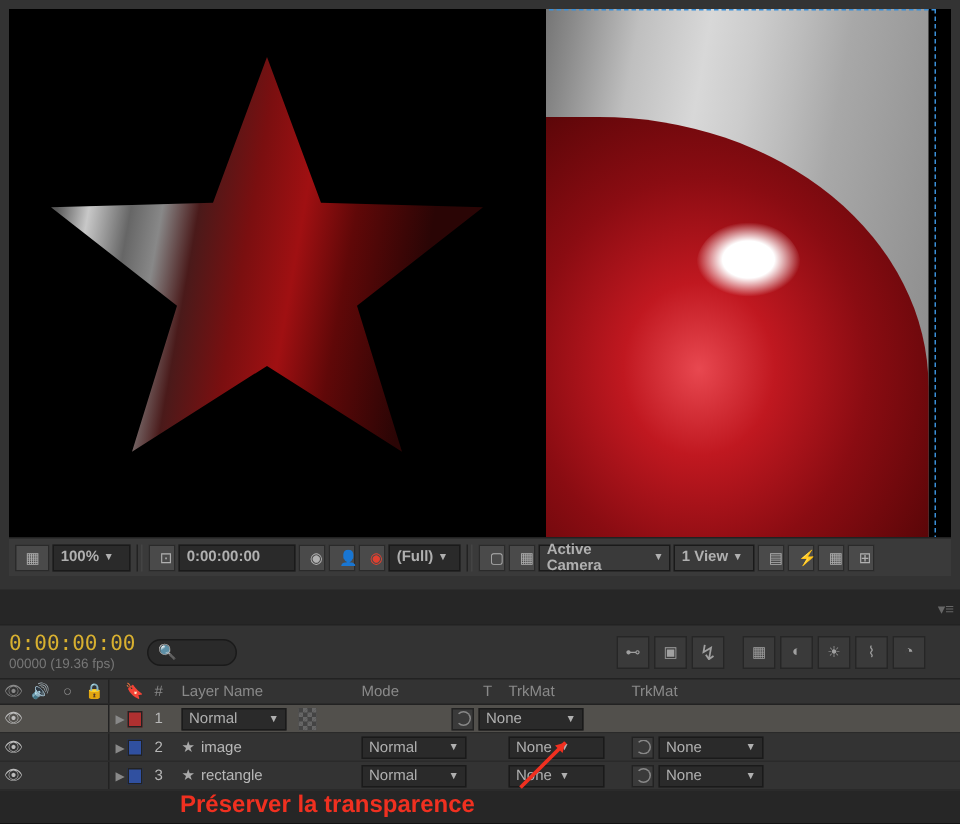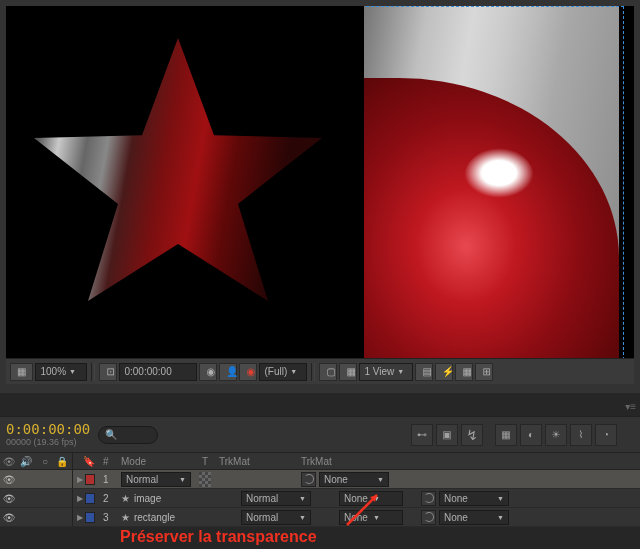--- a/index.html
+++ b/index.html
@@ -8,21 +8,21 @@
 .canvas{background:#000;height:352px;position:relative;overflow:hidden;}
 .star-img{position:absolute;left:22px;top:32px;width:300px;height:286px;}
 .star-clip{clip-path:polygon(50% 0%,62% 34%,98% 35%,70% 58%,80% 92%,50% 72%,20% 92%,30% 58%,2% 35%,38% 34%);width:100%;height:100%;background:linear-gradient(100deg,#3a3a3a 0%,#5a5a5a 8%,#c8c8c8 14%,#666 22%,#888 28%,#4a1a1a 35%,#7a0f10 45%,#a01012 55%,#600808 65%,#2a0505 80%);position:relative;}
 .rect-img{position:absolute;right:15px;top:0;width:255px;height:352px;background:linear-gradient(100deg,#757575 0%,#8a8a8a 6%,#bfbfbf 20%,#d8d8d8 35%,#ccc 45%,#bbb 55%,#a8a8a8 65%,#888 100%);}
 .vase{position:absolute;left:0;bottom:0;width:255px;height:280px;background:radial-gradient(ellipse 280px 320px at 40% 60%,#e84850 0%,#c01820 18%,#8a0c12 40%,#5a0608 65%,#3a0305 85%);border-top-left-radius:0;border-top-right-radius:220px 180px;}
 .highlight{position:absolute;left:100px;top:70px;width:70px;height:50px;background:radial-gradient(ellipse,#fff 0%,#fff 35%,rgba(255,255,255,0) 70%);border-radius:50% 50% 50% 50%/60% 60% 40% 40%;}
 .sel-box{position:absolute;right:10px;top:0;width:258px;height:2px;border-top:1px dashed #3a8fd8;}
 .sel-box2{position:absolute;right:10px;top:0;width:2px;height:354px;border-right:1px dashed #3a8fd8;}
 .viewer-bar{height:26px;background:#3a3a3a;display:flex;align-items:center;padding:0 4px;gap:2px;border-top:1px solid #222;}
 .vb-btn{height:18px;background:#4a4a4a;border:1px solid #2a2a2a;color:#b0b0b0;display:flex;align-items:center;padding:0 6px;cursor:pointer;font-size:10px;}
-.vb-dd{height:18px;background:#2a2a2a;border:1px solid #1a1a1a;color:#b0b0b0;display:flex;align-items:center;padding:0 4px;cursor:pointer;}
+.vb-dd{height:18px;background:#2a2a2a;border:1px solid #1a1a1a;color:#b0b0b0;display:flex;align-items:center;padding:0 4px;cursor:pointer;font-weight:bold;}
 .tri{font-size:7px;margin-left:3px;}
 .vb-sep{width:4px;height:18px;border-left:1px solid #222;border-right:1px solid #444;margin:0 2px;}
 .tab-row{height:23px;background:#262626;display:flex;align-items:flex-end;padding-left:6px;}
 .tab{background:#3a3a3a;border:1px solid #222;border-bottom:none;padding:4px 8px;color:#c8c8c8;display:flex;align-items:center;gap:4px;}
 .tab .close{color:#888;margin-left:2px;cursor:pointer;}
 .timeline-top{height:36px;background:#333;display:flex;padding:4px 6px;gap:8px;border-top:1px solid #222;}
 .tc-block{display:flex;flex-direction:column;}
 .tc{color:#d8b030;font-size:14px;font-family:monospace;}
 .tc-sub{color:#777;font-size:9px;}
 .search{background:#2a2a2a;border:1px solid #1a1a1a;height:18px;width:60px;border-radius:9px;display:flex;align-items:center;padding:0 6px;color:#777;}
@@ -81,20 +81,24 @@
     <div class="vb-btn" style="width:18px">◉</div>
     <div class="vb-btn" style="width:18px">👤</div>
     <div class="vb-btn" style="width:18px;color:#e04030">◉</div>
     <div class="vb-dd" style="width:48px">
         <span>(Full)</span>
         <span class="tri">▼</span>
       </div>
     <div class="vb-sep"></div>
     <div class="vb-btn" style="width:18px">▢</div>
     <div class="vb-btn" style="width:18px">▦</div>
+    <div class="vb-dd" style="width:88px;background:#3a3a3a">
+        <span>Active Camera</span>
+        <span class="tri">▼</span>
+      </div>
     <div class="vb-dd" style="width:54px;background:#3a3a3a">
         <span>1 View</span>
         <span class="tri">▼</span>
       </div>
     <div class="vb-btn" style="width:18px">▤</div>
     <div class="vb-btn" style="width:18px">⚡</div>
     <div class="vb-btn" style="width:18px">▦</div>
     <div class="vb-btn" style="width:18px">⊞</div>
   </div>
 </div>
@@ -127,20 +131,21 @@
 </div>
 
 <div class="headers">
   <div class="hc icon">👁</div>
   <div class="hc icon">🔊</div>
   <div class="hc icon">○</div>
   <div class="hc icon">🔒</div>
   <div class="hc" style="width:6px;border-left:1px solid #222"></div>
   <div class="hc icon">🔖</div>
   <div class="hc" style="width:18px">#</div>
+  <div class="hc" style="width:120px">Layer Name</div>
   <div class="hc" style="width:78px">Mode</div>
   <div class="hc" style="width:20px;justify-content:center">T</div>
   <div class="hc" style="width:72px">TrkMat</div>
   <div class="hc" style="width:10px"></div>
   <div class="hc" style="width:90px">TrkMat</div>
 </div>
 
 <div id="layers-container">
     <div class="layer sel">
       <div class="lc icon">

